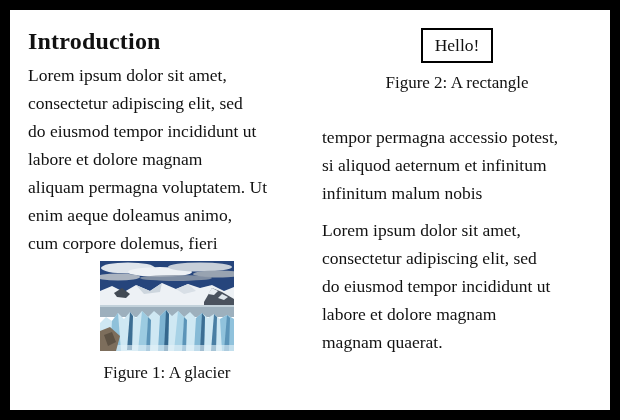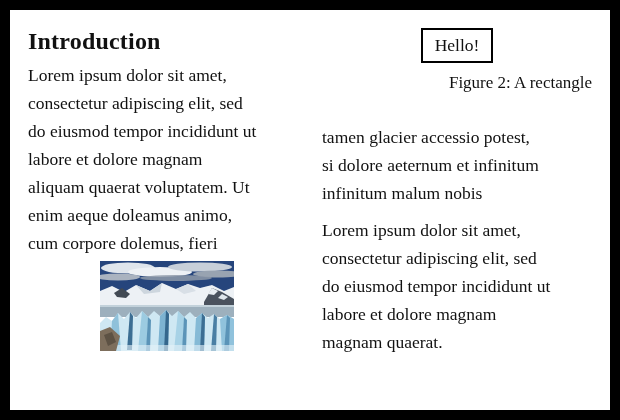--- a/index.html
+++ b/index.html
@@ -34,21 +34,21 @@
 
   .figure { text-align: center; }
   .figure-1 { margin-top: 4px; }
 
   .glacier { display: block; margin: 0 auto; width: 134px; height: 90px; }
 
   .caption {
     font-size: 17px;
     line-height: 20px;
     margin-top: 12px;
-    text-align: right;
+    text-align: center;
     white-space: nowrap;
   }
 
   .figure-2 { margin-top: 2px; }
   .hello-box {
     display: inline-block;
     border: 2px solid #000000;
     padding: 4px 12px 5px 12px;
     font-size: 17.5px;
     line-height: 22px;
@@ -71,21 +71,21 @@
   <div class="columns">
 
     <div class="col-left">
       <div class="heading">Introduction</div>
 
       <div class="para">
           <div class="line">Lorem ipsum dolor sit amet,</div>
           <div class="line">consectetur adipiscing elit, sed</div>
           <div class="line">do eiusmod tempor incididunt ut</div>
           <div class="line">labore et dolore magnam</div>
-          <div class="line">aliquam quaerat voluptatem. Ut</div>
+          <div class="line">aliquam permagna voluptatem. Ut</div>
           <div class="line">enim aeque doleamus animo,</div>
           <div class="line">cum corpore dolemus, fieri</div>
         </div>
 
       <div class="figure figure-1">
         <svg class="glacier" viewBox="0 0 134 90" preserveAspectRatio="none" aria-hidden="true">
 
           <rect x="0" y="0" width="134" height="40" fill="#26457c"></rect>
           <ellipse cx="28" cy="7" rx="27" ry="5.5" fill="#dfe5ec"></ellipse>
           <ellipse cx="60" cy="11" rx="32" ry="5" fill="#eef1f5"></ellipse>
@@ -118,32 +118,33 @@
           <path d="M96,57 L102,52 L105,56 L104,90 L94,90 Z" fill="#85bad6"></path>
           <path d="M102,52 L105,56 L104,90 L100,90 Z" fill="#3c6e93"></path>
           <path d="M114,53 L117,56 L116,90 L111,90 Z" fill="#4a7fa4"></path>
           <path d="M120,58 L127,54 L134,58 L134,90 L122,90 Z" fill="#90c2dc"></path>
           <path d="M127,54 L130,57 L129,90 L124,90 Z" fill="#5b94b8"></path>
           <path d="M0,84 L134,84 L134,90 L0,90 Z" fill="#e4f2f9" opacity="0.6"></path>
 
           <path d="M0,70 L10,66 L20,75 L16,90 L0,90 Z" fill="#7d6e5c"></path>
           <path d="M4,74 L12,71 L16,81 L8,85 Z" fill="#5d5244"></path>
         </svg>
+        <div class="caption">Figure 1: A glacier</div>
       </div>
     </div>
 
     <div class="col-right">
       <div class="figure figure-2">
         <span class="hello-box"><span>Hello!</span></span>
         <div class="caption">Figure 2: A rectangle</div>
       </div>
 
       <div class="para-r1">
-          <div class="line">tamen glacier accessio potest,</div>
-          <div class="line">si dolore aeternum et infinitum</div>
+          <div class="line">tempor permagna accessio potest,</div>
+          <div class="line">si aliquod aeternum et infinitum</div>
           <div class="line">infinitum malum nobis</div>
         </div>
 
       <div class="para-r2">
           <div class="line">Lorem ipsum dolor sit amet,</div>
           <div class="line">consectetur adipiscing elit, sed</div>
           <div class="line">do eiusmod tempor incididunt ut</div>
           <div class="line">labore et dolore magnam</div>
           <div class="line">magnam quaerat.</div>
         </div>

